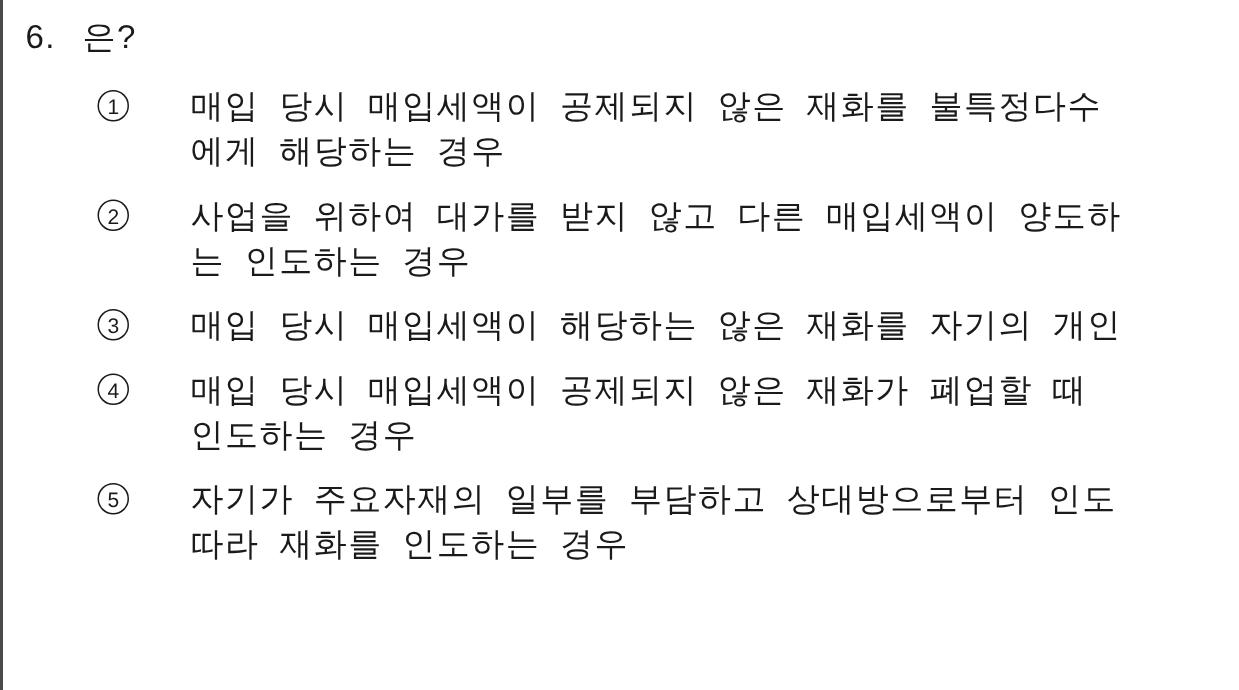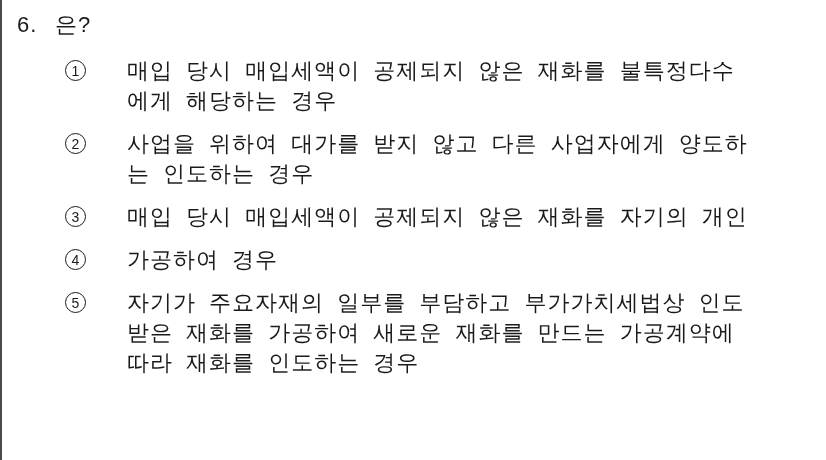--- a/index.html
+++ b/index.html
@@ -61,48 +61,48 @@
         <div>매입 당시 매입세액이 공제되지 않은 재화를 불특정다수</div>
         <div>에게 해당하는 경우</div>
       </div>
     </div>
 
     <div class="option">
       <span class="marker">
           <span>2</span>
         </span>
       <div class="otext">
-        <div>사업을 위하여 대가를 받지 않고 다른 사업자에게 양도하</div>
+        <div>사업을 위하여 대가를 받지 않고 다른 매입세액이 양도하</div>
         <div>는 인도하는 경우</div>
       </div>
     </div>
 
     <div class="option">
       <span class="marker">
           <span>3</span>
         </span>
       <div class="otext">
-        <div>매입 당시 매입세액이 공제되지 않은 재화를 자기의 개인</div>
+        <div>매입 당시 매입세액이 해당하는 않은 재화를 자기의 개인</div>
       </div>
     </div>
 
     <div class="option">
       <span class="marker">
           <span>4</span>
         </span>
       <div class="otext">
-        <div>가공하여 경우</div>
+        <div>매입 당시 매입세액이 공제되지 않은 재화가 폐업할 때</div>
+        <div>인도하는 경우</div>
       </div>
     </div>
 
     <div class="option">
       <span class="marker">
           <span>5</span>
         </span>
       <div class="otext">
-        <div>자기가 주요자재의 일부를 부담하고 부가가치세법상 인도</div>
-        <div>받은 재화를 가공하여 새로운 재화를 만드는 가공계약에</div>
+        <div>자기가 주요자재의 일부를 부담하고 상대방으로부터 인도</div>
         <div>따라 재화를 인도하는 경우</div>
       </div>
     </div>
 
   </div>
 </div>
 
 </body></html>

